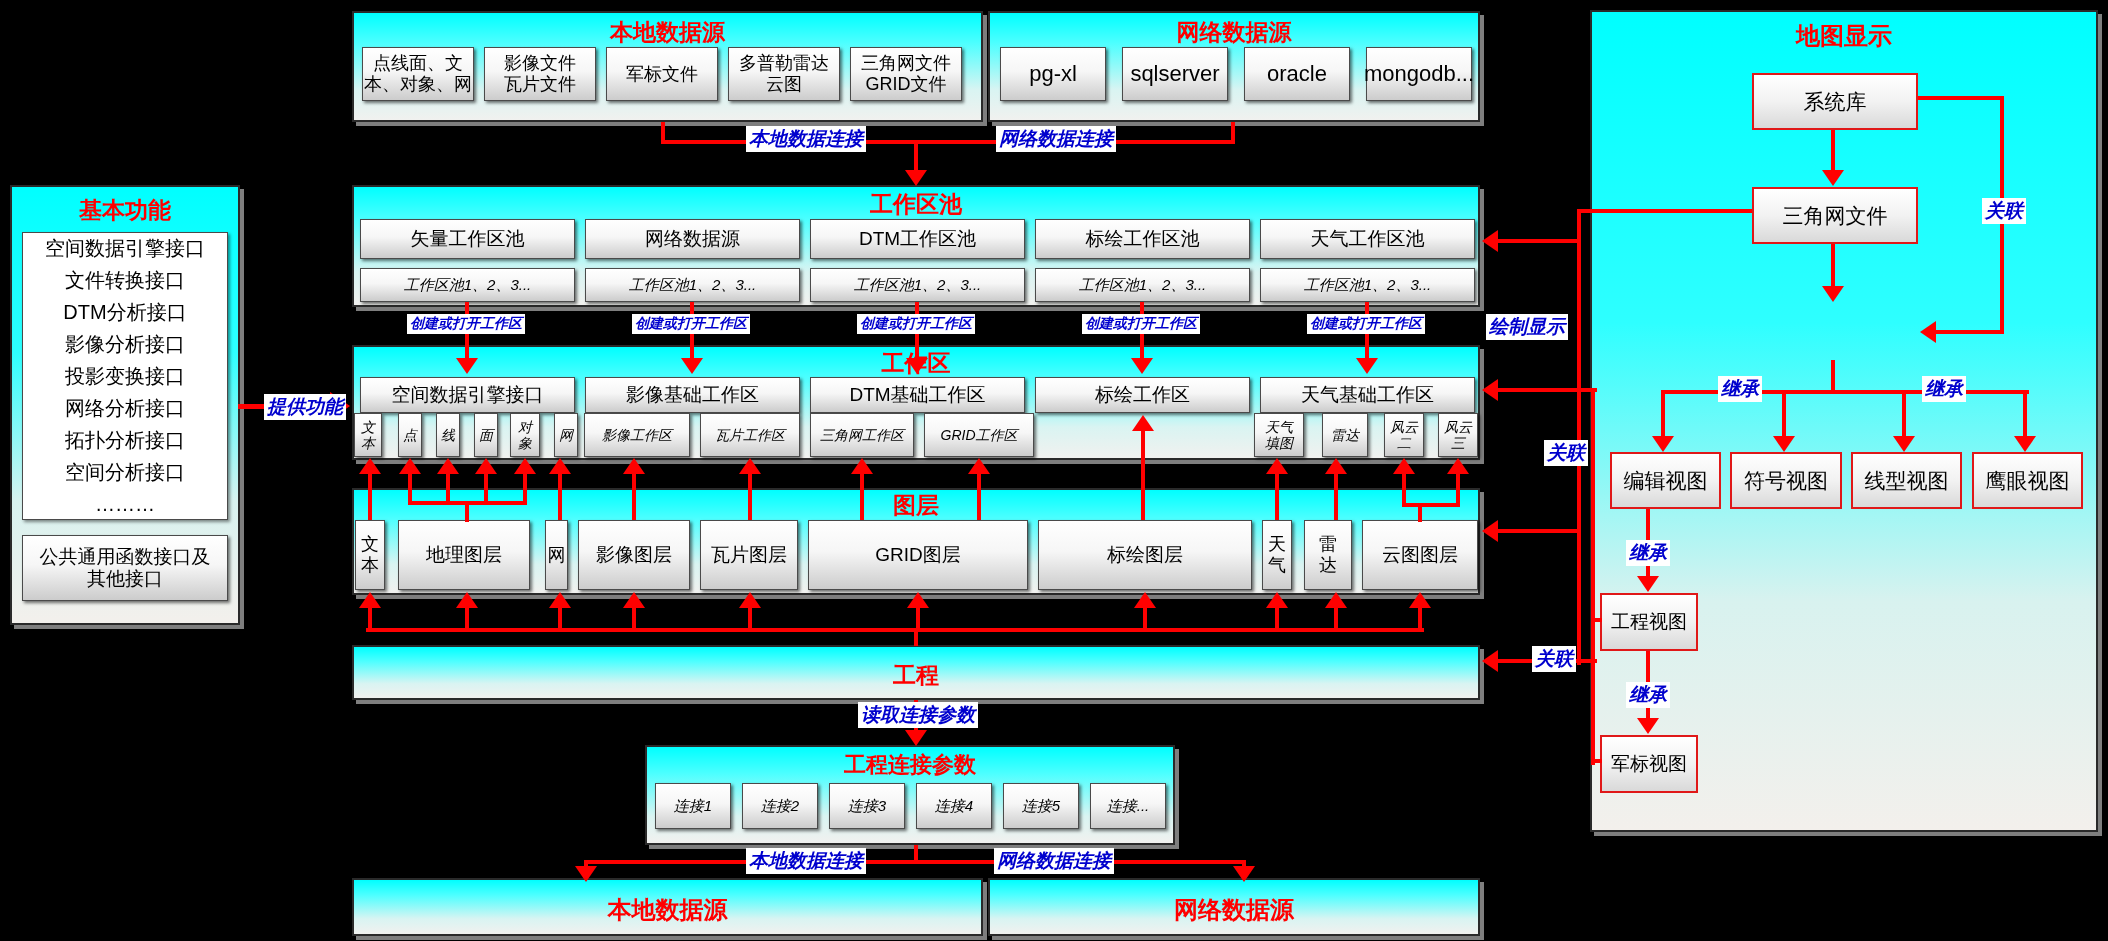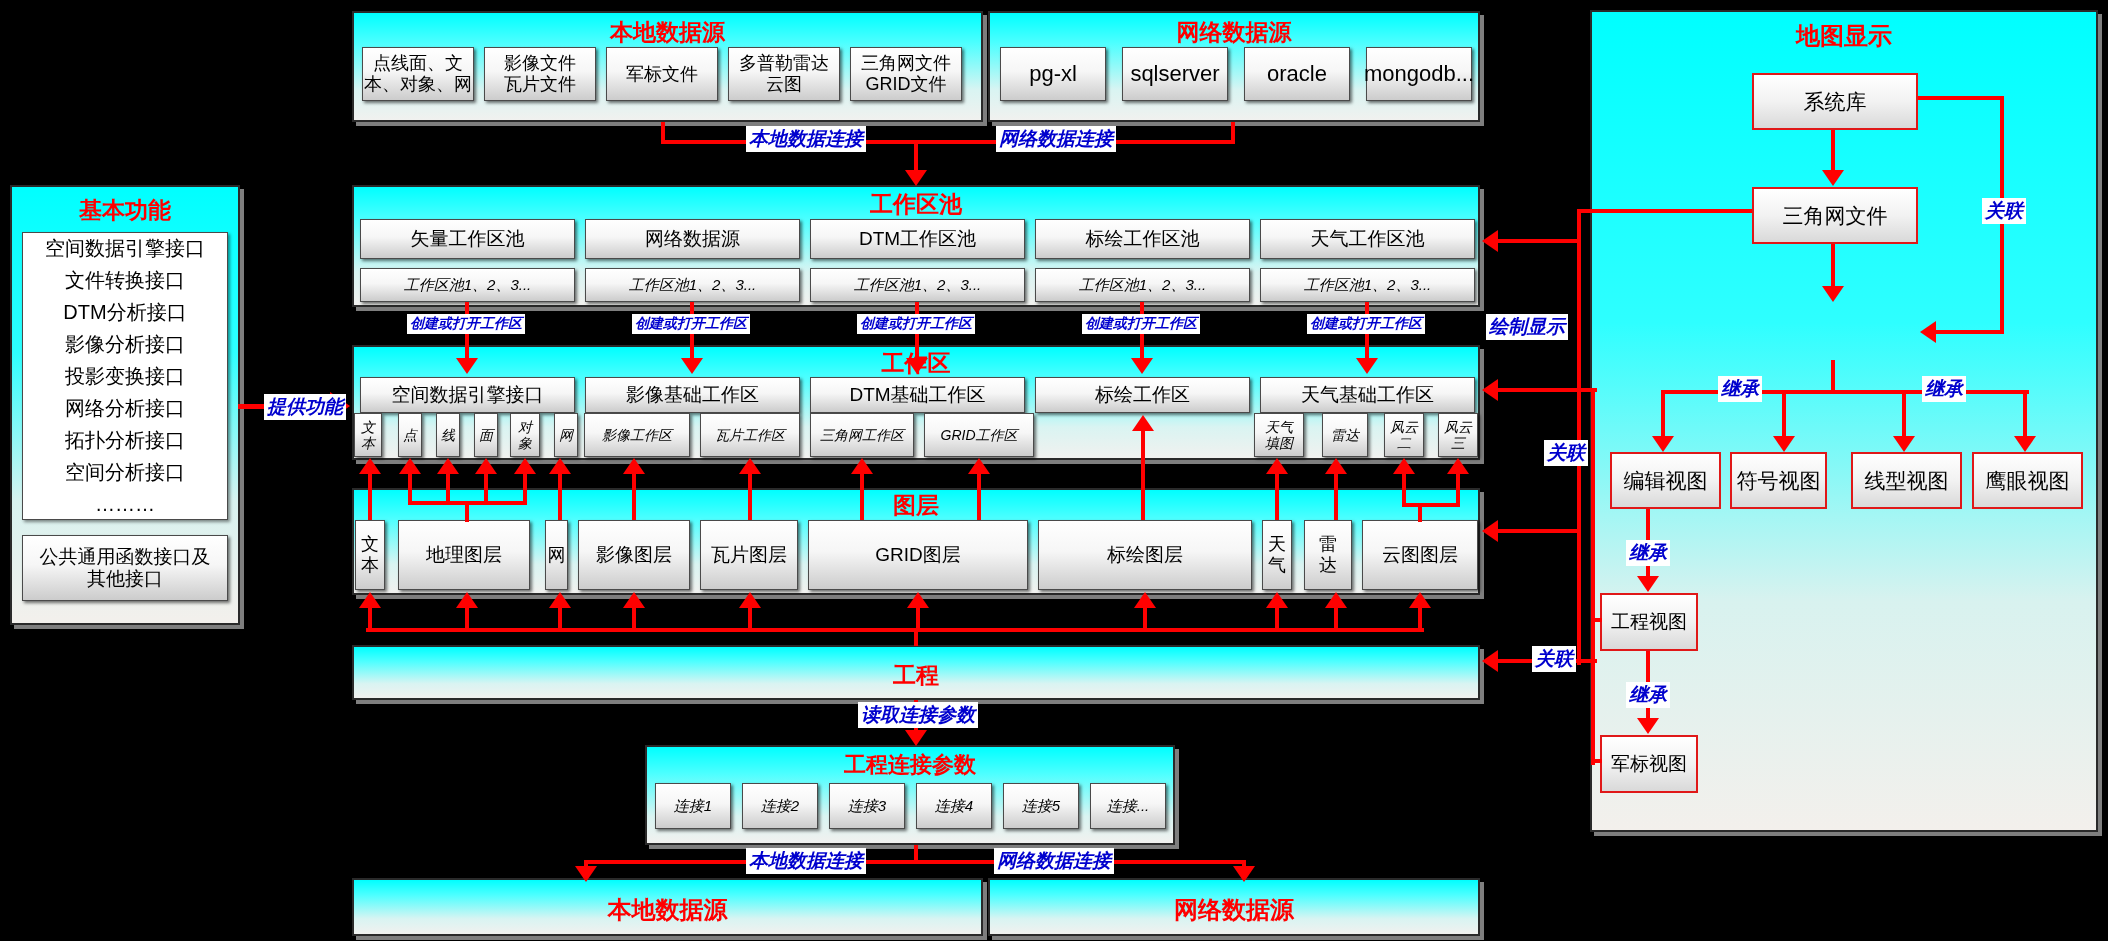--- a/index.html
+++ b/index.html
@@ -253,21 +253,21 @@
   <div class="band" style="left:988px;top:878px;width:492px;height:58px">
     <div class="btitle" style="top:14px;font-size:24px">网络数据源</div>
   </div>
 
   <div class="panel" style="left:1590px;top:10px;width:508px;height:822px">
     <div class="btitle" style="top:8px;font-size:24px">地图显示</div>
   </div>
   <div class="rbox" style="left:1752px;top:73px;width:166px;height:57px">系统库</div>
   <div class="rbox" style="left:1752px;top:187px;width:166px;height:57px">三角网文件</div>
   <div class="rbox" style="left:1610px;top:452px;width:111px;height:57px">编辑视图</div>
-  <div class="rbox" style="left:1730px;top:452px;width:97px;height:57px">符号视图</div>
+  <div class="rbox" style="left:1730px;top:452px;width:112px;height:57px">符号视图</div>
   <div class="rbox" style="left:1851px;top:452px;width:111px;height:57px">线型视图</div>
   <div class="rbox" style="left:1972px;top:452px;width:111px;height:57px">鹰眼视图</div>
   <div class="rbox" style="left:1600px;top:593px;width:98px;height:58px;font-size:19px">工程视图</div>
   <div class="rbox" style="left:1600px;top:735px;width:98px;height:58px;font-size:19px">军标视图</div>
 
   <div class="ln" style="left:1831px;top:130px;width:4px;height:42px"></div>
   <div class="ah down" style="left:1822px;top:170px"></div>
   <div class="ln" style="left:1831px;top:244px;width:4px;height:44px"></div>
   <div class="ah down" style="left:1822px;top:286px"></div>
   <div class="ln" style="left:1918px;top:96px;width:86px;height:4px"></div>

